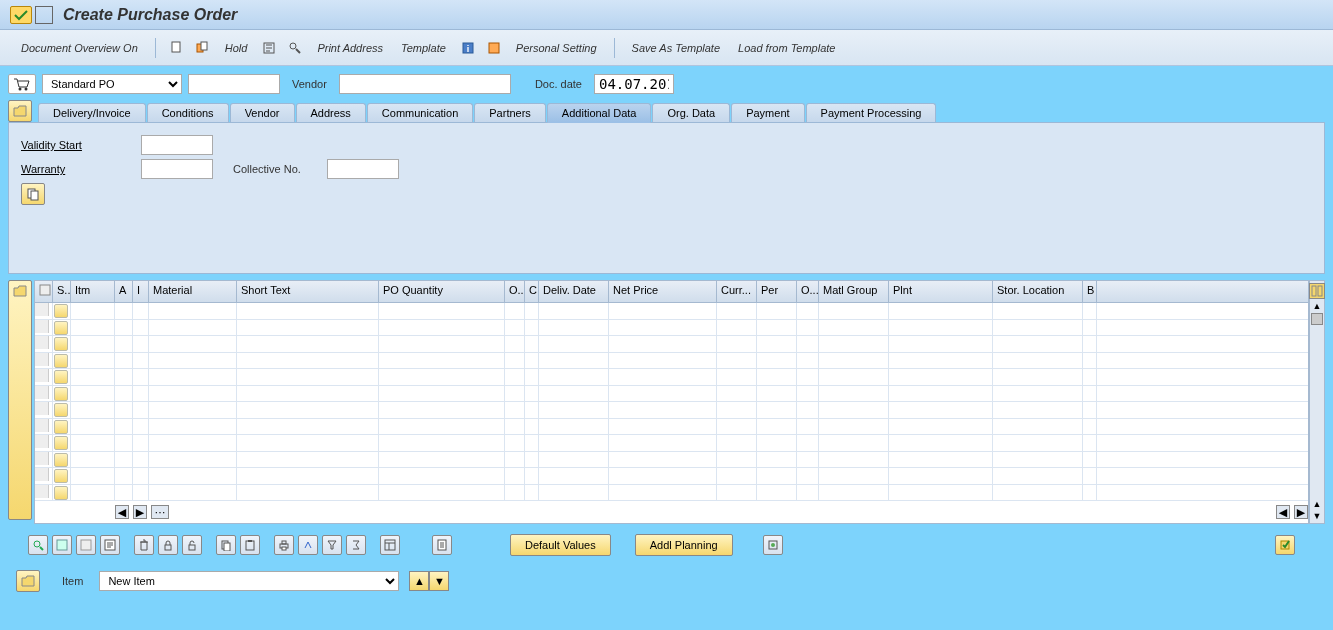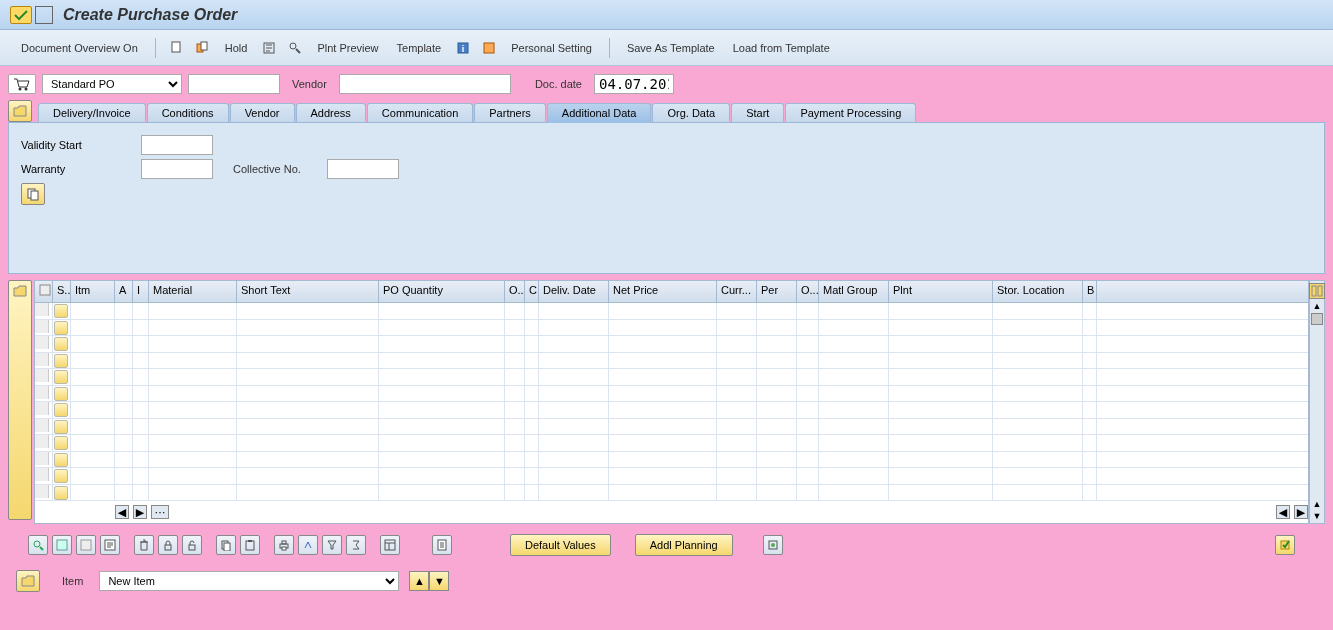--- a/index.html
+++ b/index.html
@@ -7,44 +7,44 @@
   body { overflow: hidden; }
   
   
   .title-bar { height: 30px; background: linear-gradient(to bottom, #d3e5f7, #b8d4f0); display: flex; align-items: center; padding: 0 10px; border-bottom: 1px solid #9cb8d6; }
   .title-icon { width: 22px; height: 18px; background: #ffd966; border: 1px solid #b8860b; border-radius: 2px; display: flex; align-items: center; justify-content: center; margin-right: 3px; }
   .title-icon2 { width: 18px; height: 18px; border: 1px solid #666; margin-right: 10px; }
   .title-text { font-size: 16px; font-weight: bold; font-style: italic; color: #333; }
   
   
   .toolbar { height: 36px; background: linear-gradient(to bottom, #e8f0f8, #d8e5f2); display: flex; align-items: center; padding: 0 15px; border-bottom: 1px solid #b0c4de; gap: 6px; }
-  .tb-link { color: #333; cursor: pointer; padding: 4px 6px; }
+  .tb-link { color: #333; cursor: pointer; padding: 4px 6px; font-style: italic; }
   .tb-sep { width: 1px; height: 20px; background: #9cb8d6; margin: 0 5px; }
   .tb-icon { width: 16px; height: 16px; display: inline-flex; align-items: center; justify-content: center; cursor: pointer; margin: 0 2px; }
   
   
-  .main { padding: 8px; background: #f9a8d4; height: calc(100% - 66px); }
+  .main { padding: 8px; background: #7dd3fc; height: calc(100% - 66px); }
   
   
   .header-row { display: flex; align-items: center; gap: 6px; margin-bottom: 4px; }
   .cart-icon { width: 28px; height: 20px; background: #fff; border: 1px solid #aaa; border-radius: 2px; display: flex; align-items: center; justify-content: center; }
   select.po-type { width: 140px; height: 20px; border: 1px solid #aaa; background: #fff; font-size: 11px; padding: 0 4px; }
   input.field { height: 20px; border: 1px solid #aaa; background: #fff; font-size: 14px; padding: 0 4px; }
   .label { color: #333; padding: 0 6px; }
   
   
   .tabs-row { display: flex; align-items: flex-end; height: 24px; }
   .folder-btn { width: 24px; height: 22px; background: linear-gradient(to bottom,#fff4c2,#f5d76e); border: 1px solid #888; border-radius: 2px; margin-right: 6px; display: flex; align-items: center; justify-content: center; cursor: pointer; }
   .tab { padding: 3px 14px; background: linear-gradient(to bottom,#d9e6f4,#c5d7eb); border: 1px solid #9cb8d6; border-bottom: none; border-top-left-radius: 3px; border-top-right-radius: 3px; margin-right: 1px; cursor: pointer; position: relative; top: 1px; }
   .tab.active { background: linear-gradient(to bottom,#bad3ee,#9cc0e6); border-bottom: 1px solid #9cc0e6; z-index: 2; }
   
   
   .tab-pane { background: #d9e6f4; border: 1px solid #9cb8d6; padding: 12px; height: 152px; position: relative; }
   .form-row { display: flex; align-items: center; margin-bottom: 4px; }
-  .form-label { width: 120px; }
+  .form-label { width: 120px; text-decoration: underline; }
   .copy-btn { width: 24px; height: 22px; background: linear-gradient(to bottom,#fff4c2,#f5d76e); border: 1px solid #888; border-radius: 2px; margin-top: 4px; display: flex; align-items: center; justify-content: center; cursor: pointer; }
   
   
   .item-grid-wrap { display: flex; margin-top: 6px; }
   .item-grid { border: 1px solid #a5b9d0; background: #fff; flex: 1; position: relative; height: 244px; overflow: hidden; }
   .grid-head { display: flex; background: linear-gradient(to bottom,#e8eef6,#d0ddec); border-bottom: 1px solid #a5b9d0; height: 22px; }
   .gh { border-right: 1px solid #a5b9d0; padding: 3px 4px; white-space: nowrap; overflow: hidden; }
   .grid-body { height: 200px; overflow: hidden; }
   .grid-row { display: flex; height: 16.5px; border-bottom: 1px solid #dbe5f1; }
   .gc { border-right: 1px solid #dbe5f1; }
@@ -105,21 +105,21 @@
         <rect x="2" y="2" width="10" height="10" fill="none" stroke="#555"></rect>
         <path d="M4 4 H10 M4 7 H10 M4 10 H8" stroke="#555"></path>
       </svg>
     </span>
   <span class="tb-icon">
       <svg width="14" height="14" viewBox="0 0 14 14">
         <circle cx="5" cy="5" r="3" fill="none" stroke="#555"></circle>
         <path d="M8 8 L12 12" stroke="#555" stroke-width="2"></path>
       </svg>
     </span>
-  <span class="tb-link">Plnt Preview</span>
+  <span class="tb-link">Print Address</span>
   <span class="tb-link">Template</span>
   <span class="tb-icon">
       <svg width="14" height="14" viewBox="0 0 14 14">
         <rect x="2" y="2" width="10" height="10" fill="#4a7ec8" stroke="#2a5a98"></rect>
         <text x="7" y="11" text-anchor="middle" fill="#fff" font-size="9" font-weight="bold">i</text>
       </svg>
     </span>
   <span class="tb-icon">
       <svg width="14" height="14" viewBox="0 0 14 14">
         <rect x="2" y="2" width="10" height="10" fill="#fa5" stroke="#a50"></rect>
@@ -159,21 +159,21 @@
     </div>
     <div id="tabs-container" style="display:flex">
         <div class="tab">Delivery/Invoice</div>
         <div class="tab">Conditions</div>
         <div class="tab">Vendor</div>
         <div class="tab">Address</div>
         <div class="tab">Communication</div>
         <div class="tab">Partners</div>
         <div class="tab active">Additional Data</div>
         <div class="tab">Org. Data</div>
-        <div class="tab">Start</div>
+        <div class="tab">Payment</div>
         <div class="tab">Payment Processing</div>
       </div>
   </div>
 
   <div class="tab-pane">
     <div class="form-row">
       <span class="form-label">Validity Start</span>
       <input class="field" style="width: 72px;" value="">
     </div>
     <div class="form-row">

